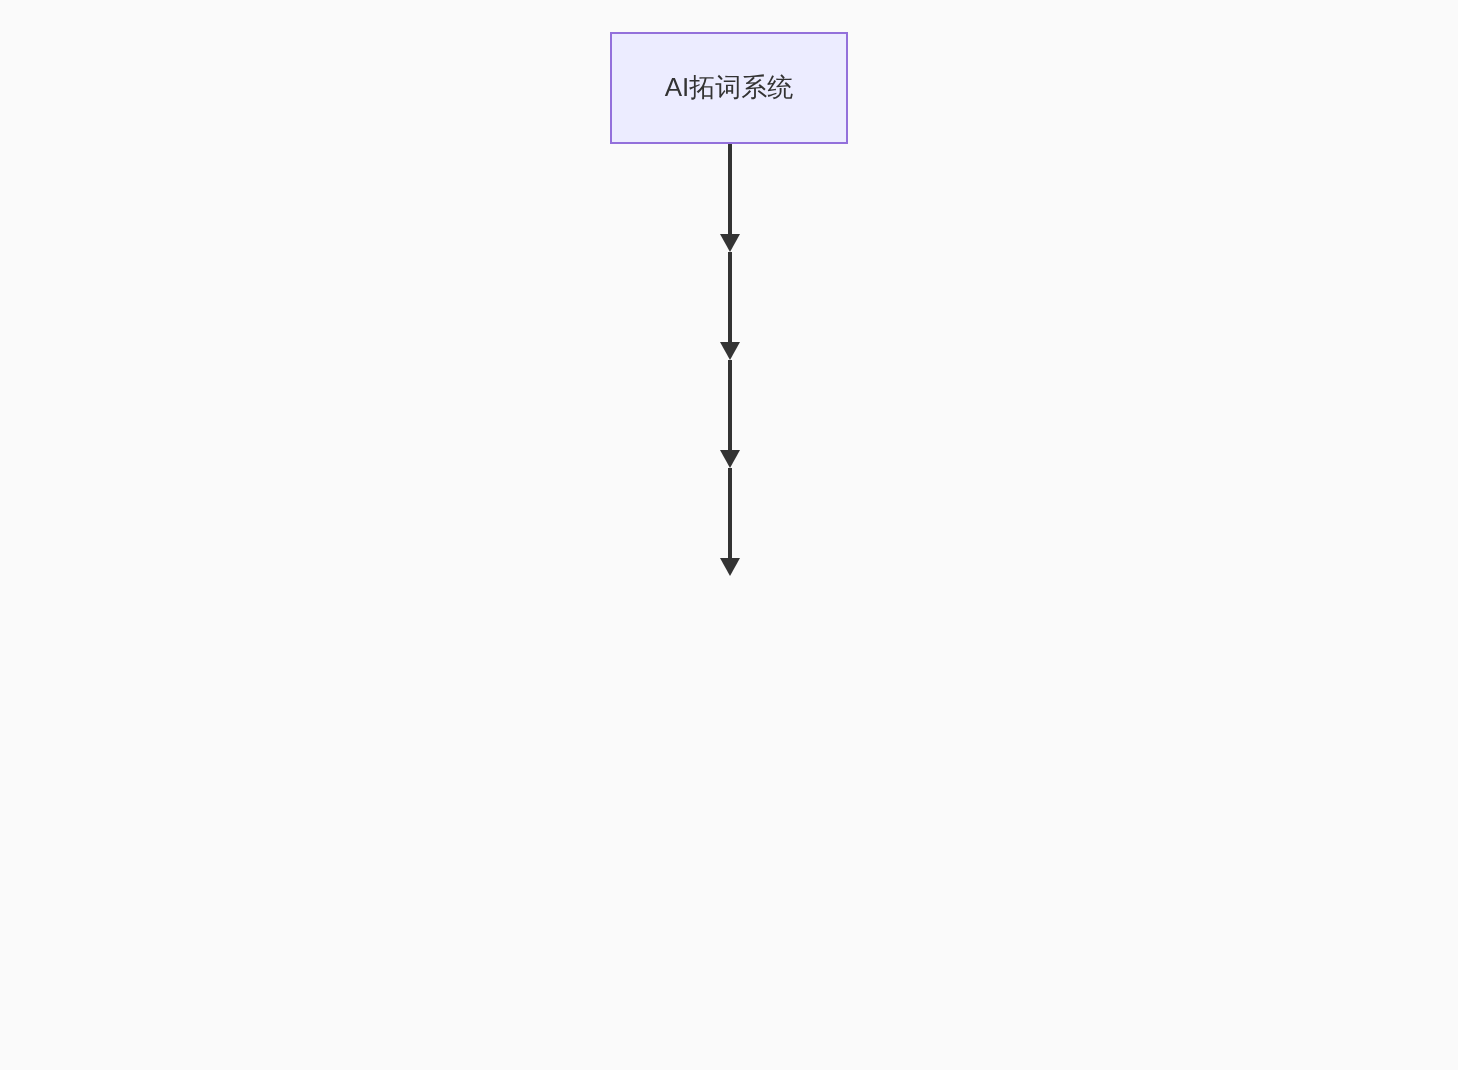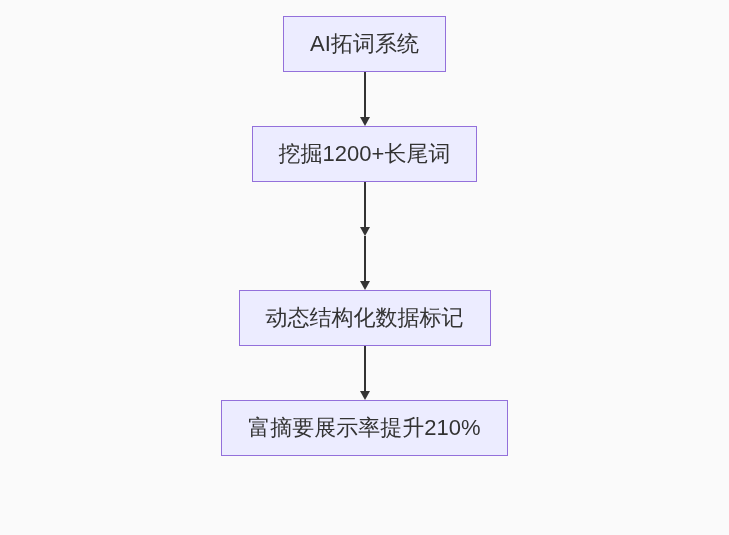--- a/index.html
+++ b/index.html
@@ -27,21 +27,21 @@
     width: 729px;
     display: flex;
     flex-direction: column;
     align-items: center;
     padding-top: 16px;
   }
   .node {
     background: var(--node-fill);
     border: 1px solid var(--node-border);
     color: var(--node-text);
-    font-size: 22px;
+    font-size: 13px;
     line-height: 20px;
     padding: 17px 26px;
     text-align: center;
     white-space: nowrap;
     flex: 0 0 auto;
   }
   .edge {
     width: 12px;
     height: 54px;
     display: flex;
@@ -72,42 +72,33 @@
 
     <div class="node">
       <span>AI拓词系统</span>
     </div>
 
     <div class="edge">
       <div class="edge-line"></div>
       <div class="edge-arrowhead"></div>
     </div>
 
-    <div class="node">
-      <span>挖掘1200+长尾词</span>
-    </div>
 
     <div class="edge">
       <div class="edge-line"></div>
       <div class="edge-arrowhead"></div>
     </div>
 
 
     <div class="edge">
       <div class="edge-line"></div>
       <div class="edge-arrowhead"></div>
     </div>
 
-    <div class="node">
-      <span>动态结构化数据标记</span>
-    </div>
 
     <div class="edge">
       <div class="edge-line"></div>
       <div class="edge-arrowhead"></div>
     </div>
 
-    <div class="node">
-      <span>富摘要展示率提升210%</span>
-    </div>
 
   </div>
 </div>
 
 </body></html>

